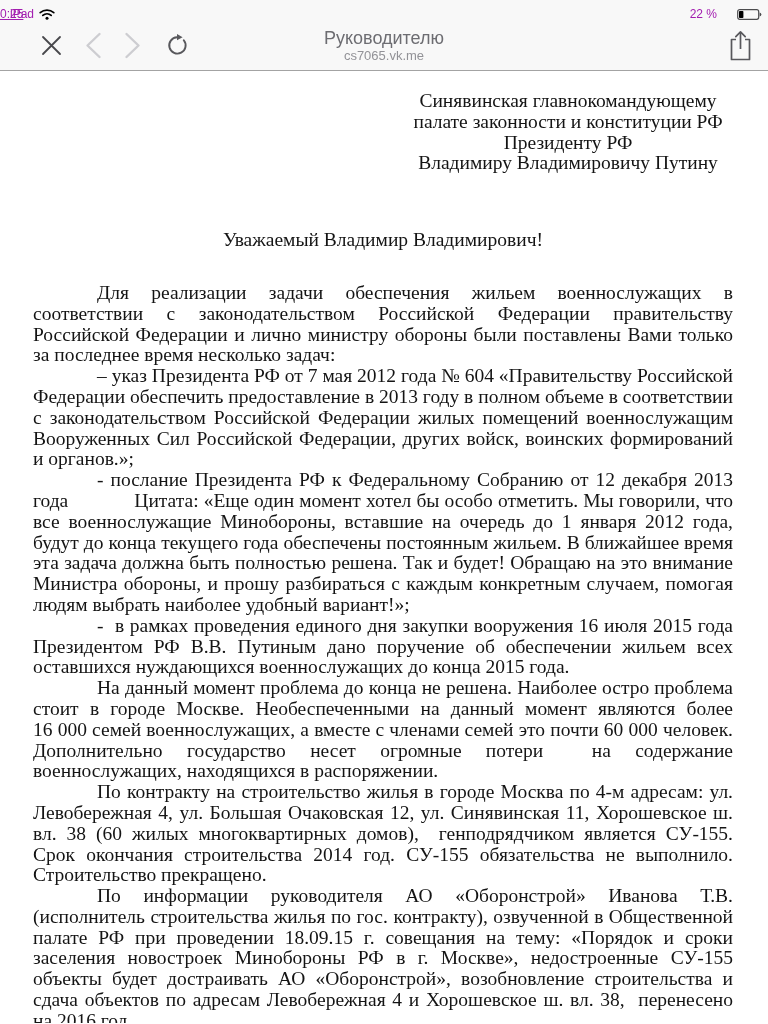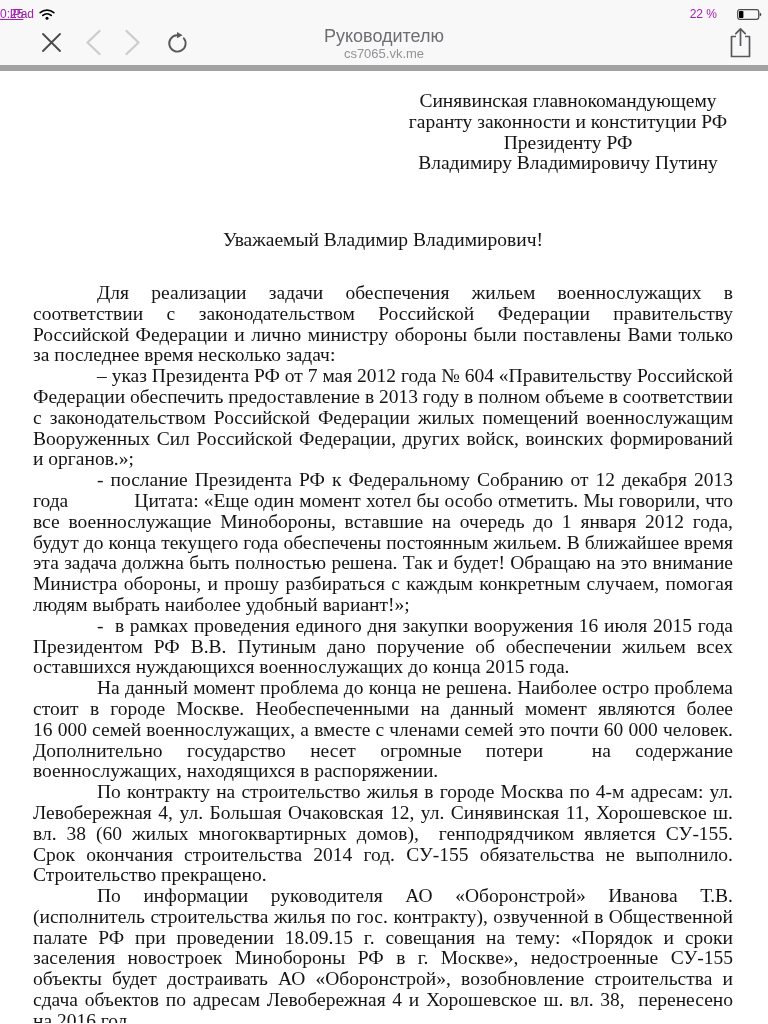--- a/index.html
+++ b/index.html
@@ -12,21 +12,21 @@
     justify-content:space-between; padding:8px 6px 0 10px;
     font-size:12px; font-weight:500; color:#a21caf; position:relative;
   }
   .sb-left{ display:flex; align-items:center; gap:5px; }
   .sb-time{ position:absolute; left:0; right:0; text-align:left; font-weight:500;text-decoration:underline; }
   .sb-right{ display:flex; align-items:center; gap:20px; }
   .wifi-icon svg, .battery-icon svg{ display:block; }
 
   
   .toolbar{
-    height:51px; background:#f8f8f8; border-bottom:6px solid #a3a3a3;
+    height:51px; background:#f8f8f8; border-bottom:1px solid #a3a3a3;
     position:relative; display:flex; align-items:center;
   }
   .tb-left{ display:flex; align-items:center; padding-left:40px; gap:22px; }
   .tb-btn{ background:none; border:none; padding:0; cursor:pointer; display:flex; align-items:center; }
   .tb-btn svg{ display:block; }
   .tb-title{
     position:absolute; left:50%; top:50%; transform:translate(-50%,-50%);
     text-align:center; white-space:nowrap; pointer-events:none;
   }
   .tb-title .title{ font-size:18px; color:#6d6d72; line-height:20px; }
@@ -125,21 +125,21 @@
           <path d="M8.8 7.6 L13.5 2.9 L18.2 7.6" stroke="#58585c" stroke-width="1.7" fill="none" stroke-linecap="round" stroke-linejoin="round"></path>
         </svg>
       </span>
     </button>
   </div>
 </div>
 
 <div class="doc">
   <div class="recipient">
     <div>Синявинская главнокомандующему</div>
-    <div>гаранту законности и конституции РФ</div>
+    <div>палате законности и конституции РФ</div>
     <div>Президенту РФ</div>
     <div>Владимиру Владимировичу Путину</div>
   </div>
 
   <div class="salutation">Уважаемый Владимир Владимирович!</div>
 
   <p>Для реализации задачи обеспечения жильем военнослужащих в соответствии с законодательством Российской Федерации правительству Российской Федерации и лично министру обороны были поставлены Вами только за последнее время несколько задач:</p>
   <p>– указ Президента РФ от 7 мая 2012 года № 604 «Правительству Российской Федерации обеспечить предоставление в 2013 году в полном объеме в соответствии с законодательством Российской Федерации жилых помещений военнослужащим Вооруженных Сил Российской Федерации, других войск, воинских формирований и органов.»;</p>
   <p>- послание Президента РФ к Федеральному Собранию от 12 декабря 2013 года&nbsp;&nbsp;&nbsp;&nbsp;&nbsp;&nbsp;&nbsp;&nbsp;&nbsp;&nbsp;&nbsp;&nbsp; Цитата: «Еще один момент хотел бы особо отметить. Мы говорили, что все военнослужащие Минобороны, вставшие на очередь до 1 января 2012 года, будут до конца текущего года обеспечены постоянным жильем. В ближайшее время эта задача должна быть полностью решена. Так и будет! Обращаю на это внимание Министра обороны, и прошу разбираться с каждым конкретным случаем, помогая людям выбрать наиболее удобный вариант!»;</p>
   <p>-&nbsp; в рамках проведения единого дня закупки вооружения 16 июля 2015 года Президентом РФ В.В. Путиным дано поручение об обеспечении жильем всех оставшихся нуждающихся военнослужащих до конца 2015 года.</p>

